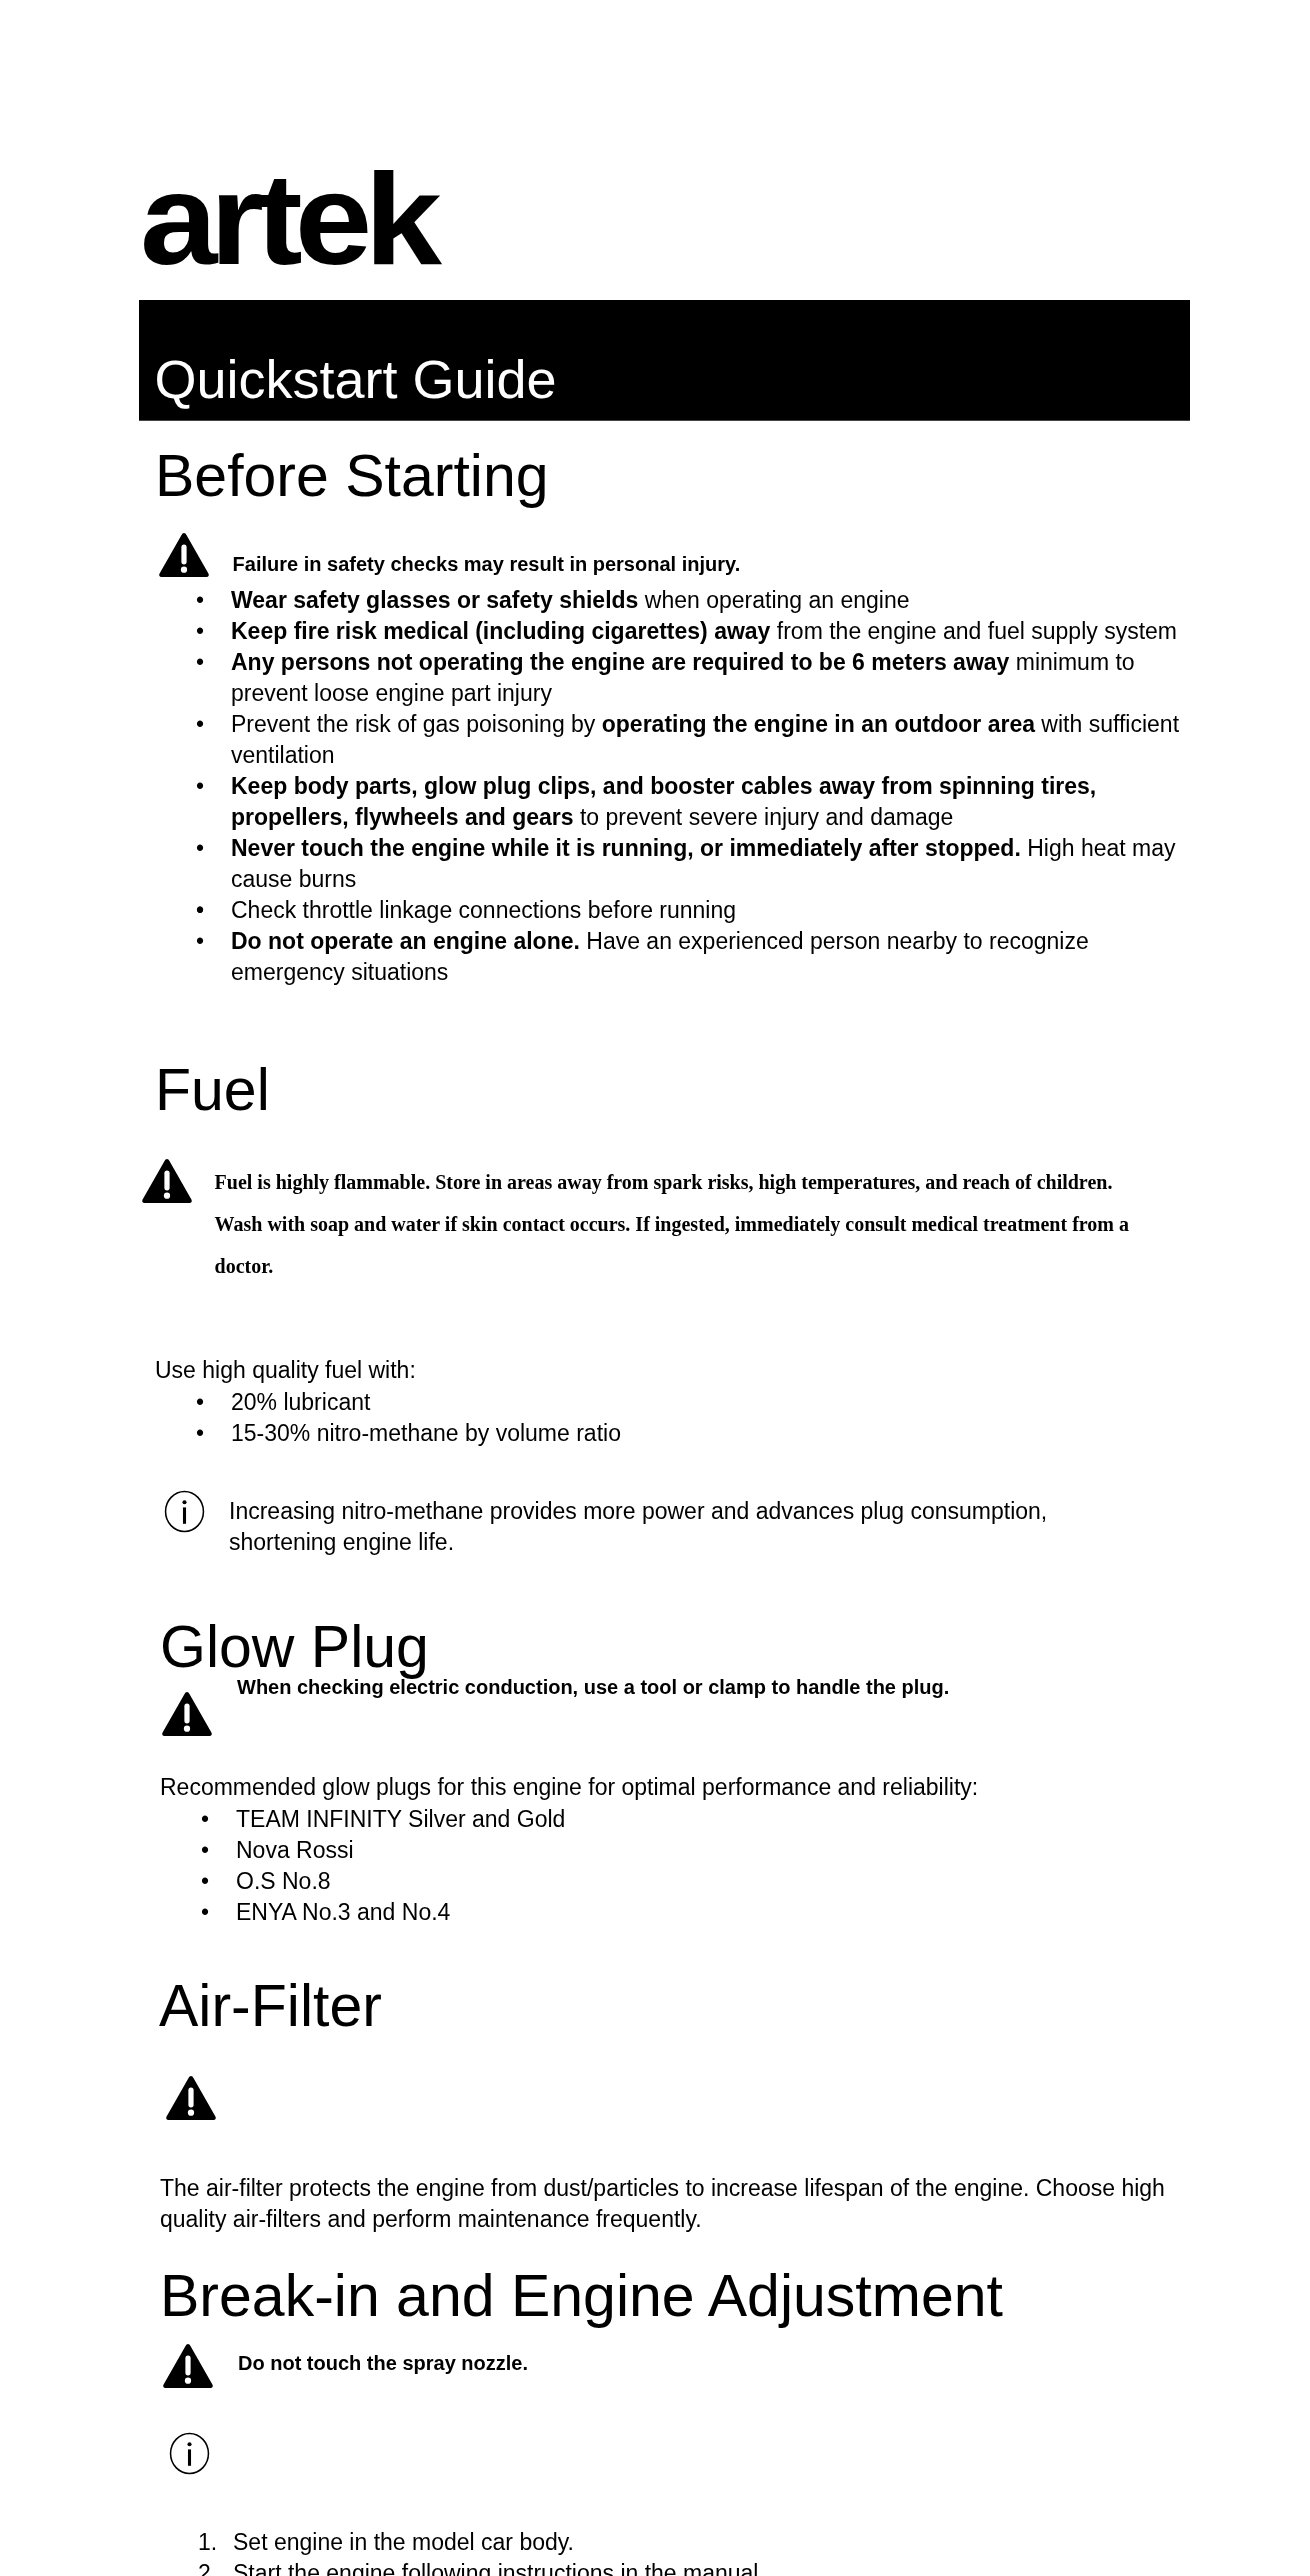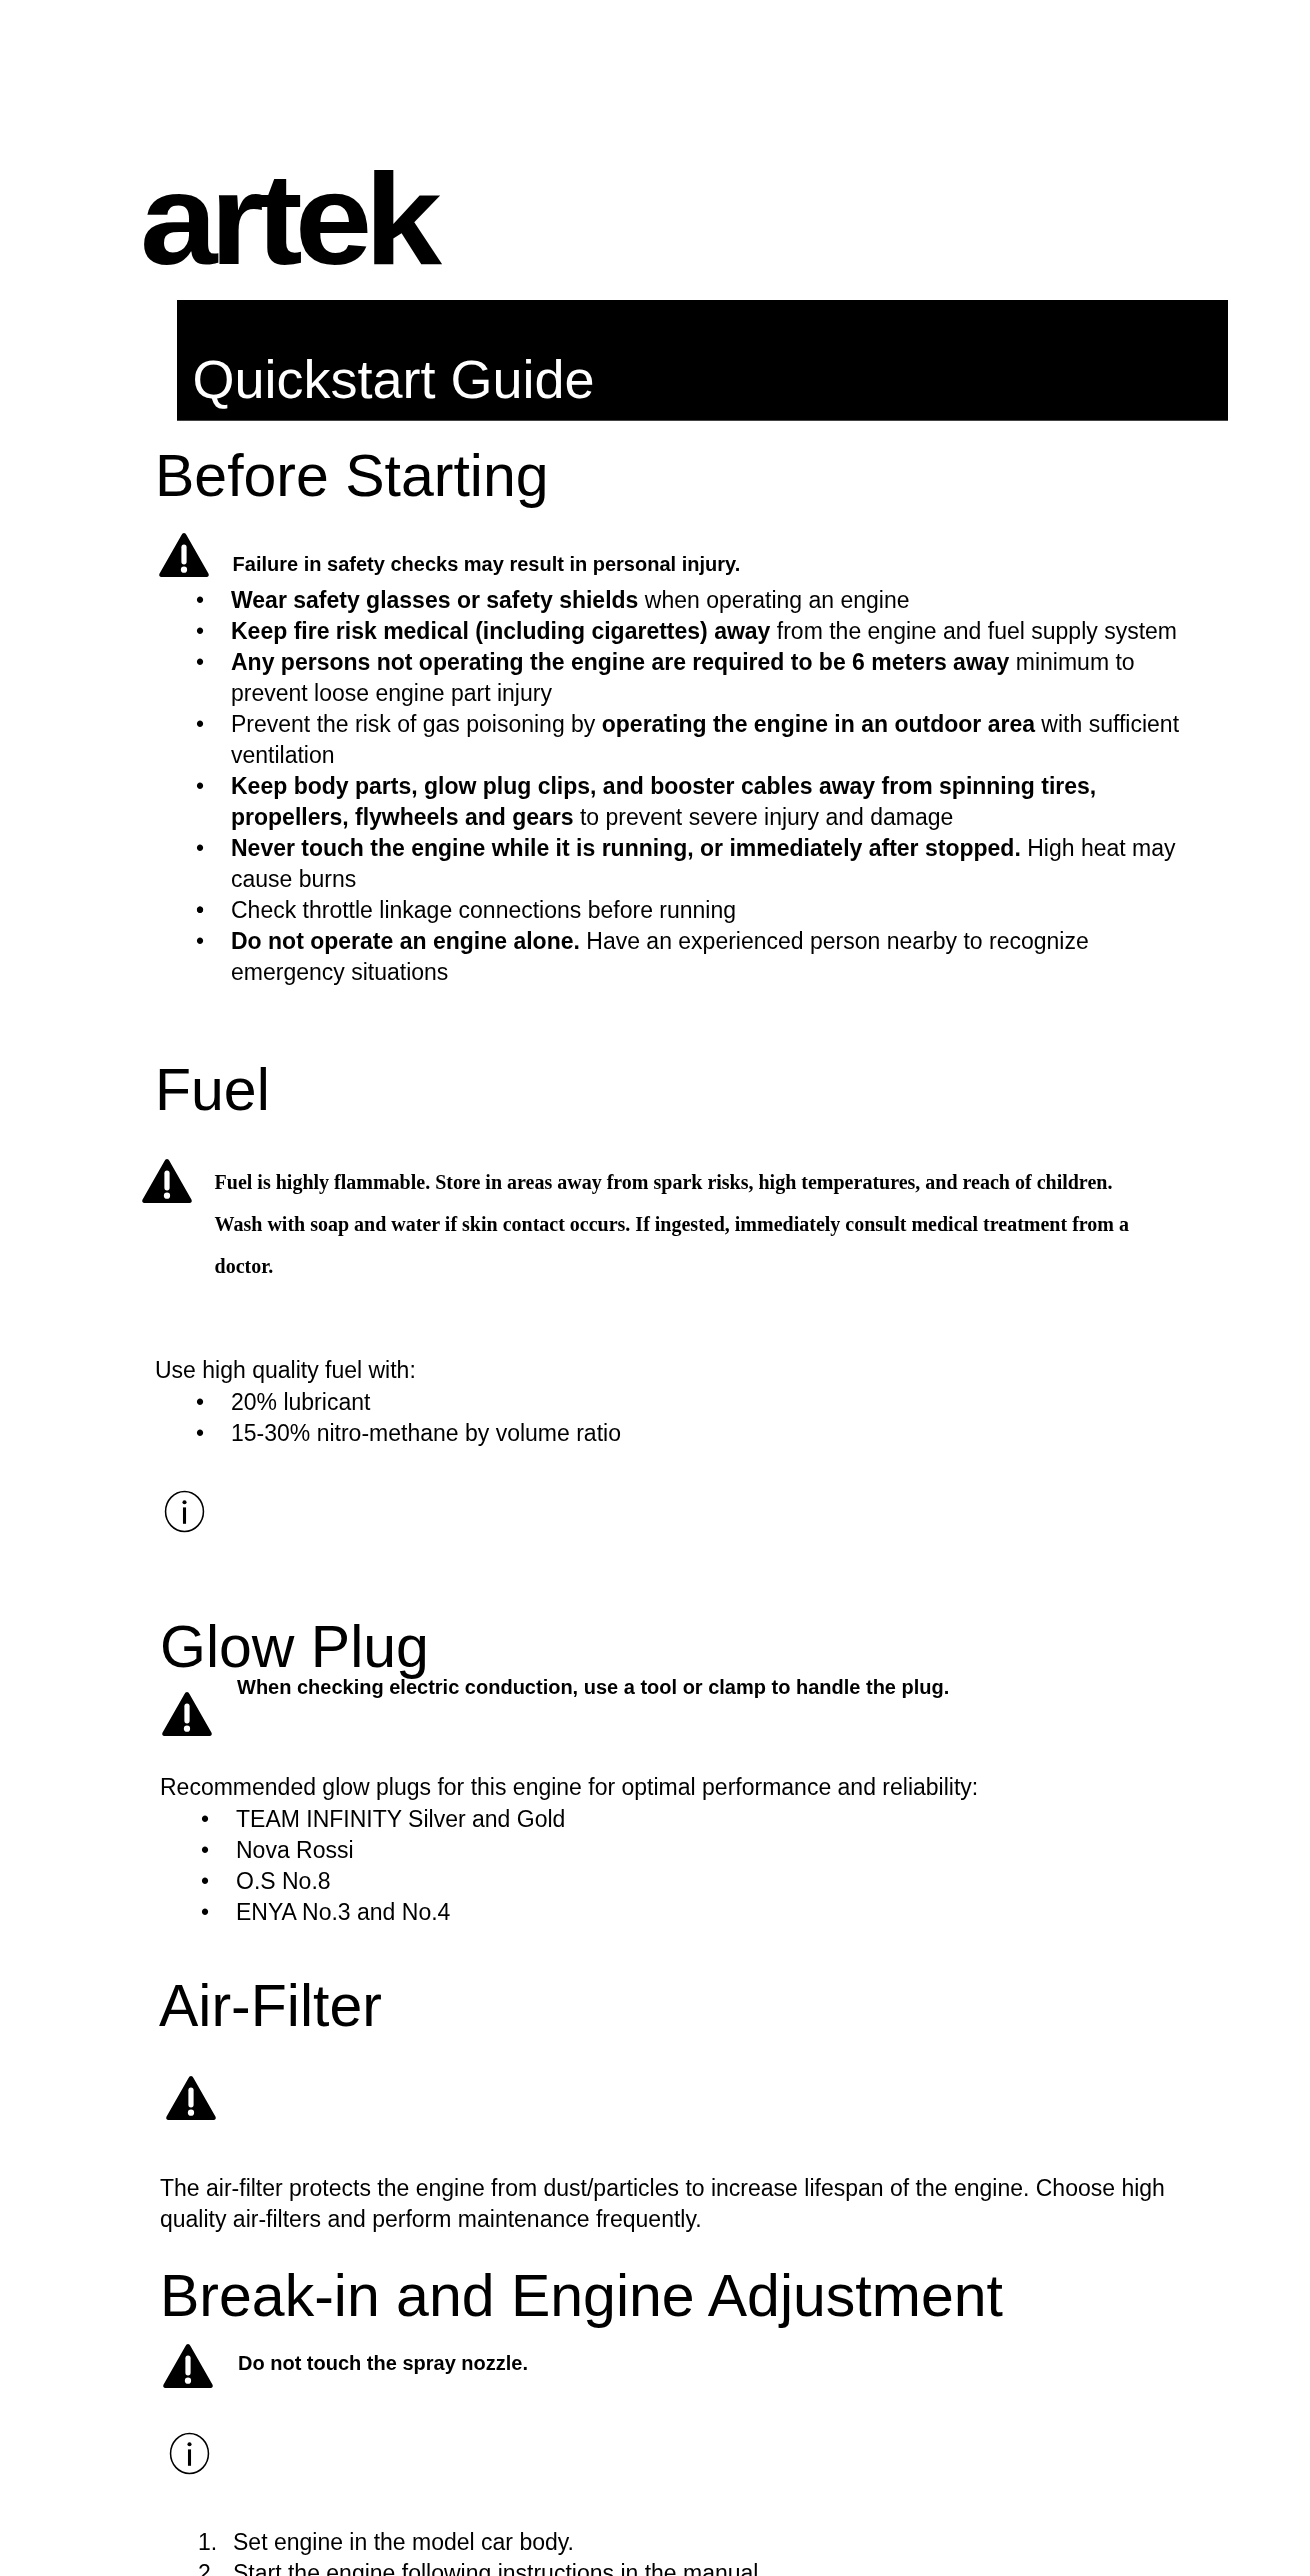--- a/index.html
+++ b/index.html
@@ -2,21 +2,21 @@
 <html style="font-size:8.2px"><head>
 <meta charset="utf-8">
 <style>
   html, body { margin: 0; padding: 0; background: #ffffff; }
   body { width: 1311px; height: 2889px; position: relative; overflow: hidden;
          font-family: "Liberation Sans", sans-serif; color: #000; }
   .abs { position: absolute; }
   .logo { left: 140px; top: 155px; font-family: "Liberation Sans", sans-serif; font-weight: 700;
           font-size: 129px; letter-spacing: -7.2px; line-height: 1; transform: scaleX(1.08); transform-origin: left top; }
   .banner { left: 139px; top: 300px; width: 1051px; height: 120px; background: #000;
-            border-bottom: 1.5px solid #444; margin-left: 38px; }
+            border-bottom: 1.5px solid #444; }
   .banner-title { position: absolute; left: 15.5px; bottom: 14.4px; color: #fff; font-size: 54px; line-height: 1; }
   .h1 { font-size: 59px; line-height: 1; left: 155px; }
   .warn-row { display: flex; align-items: flex-start; }
   .warn-icon { width: 54px; height: 47px; flex: none; }
   .warn-text { font-weight: 700; font-size: 20px; line-height: 42px; }
   .info-icon { width: 41px; height: 43px; flex: none; }
   .body-text { font-size: 23px; line-height: 31px; }
   ul.blist, ol.nlist { margin: 0; padding: 0; list-style: none; }
   ul.blist li, ol.nlist li { position: relative; padding-left: 76px; font-size: 23px; line-height: 31px; }
   ul.blist li .bullet { position: absolute; left: 41px; top: 0; }
@@ -80,20 +80,21 @@
 <div class="abs body-text" style="left:155px; top:1355px;">Use high quality fuel with:</div>
 <ul class="abs blist" id="fuel-list" style="left:155px; top:1387px; width:1030px;">
     <li><span class="bullet">•</span><span>20% lubricant</span></li>
     <li><span class="bullet">•</span><span>15-30% nitro-methane by volume ratio</span></li>
   </ul>
 
 <div class="abs warn-row" style="left:164px; top:1490px;">
   <svg class="info-icon" viewBox="0 0 80 84" width="41" height="43">
       <use href="#inf"></use>
     </svg>
+  <div class="body-text" style="margin-left:24px; margin-top:6.2px; width:876px;">Increasing nitro-methane provides more power and advances plug consumption, shortening engine life.</div>
 </div>
 
 <div class="abs h1" style="top:1618px; left:160px;">Glow Plug</div>
 
 <div class="abs warn-row" style="left:160px; top:1690px;">
   <svg class="warn-icon" viewBox="0 0 104 92" width="54" height="47">
       <use href="#tri"></use>
     </svg>
   <div class="warn-text" style="margin-left:23px; margin-top:-21.6px; width:876px; line-height:39px;">When checking electric conduction, use a tool or clamp to handle the plug.</div>
 </div>

